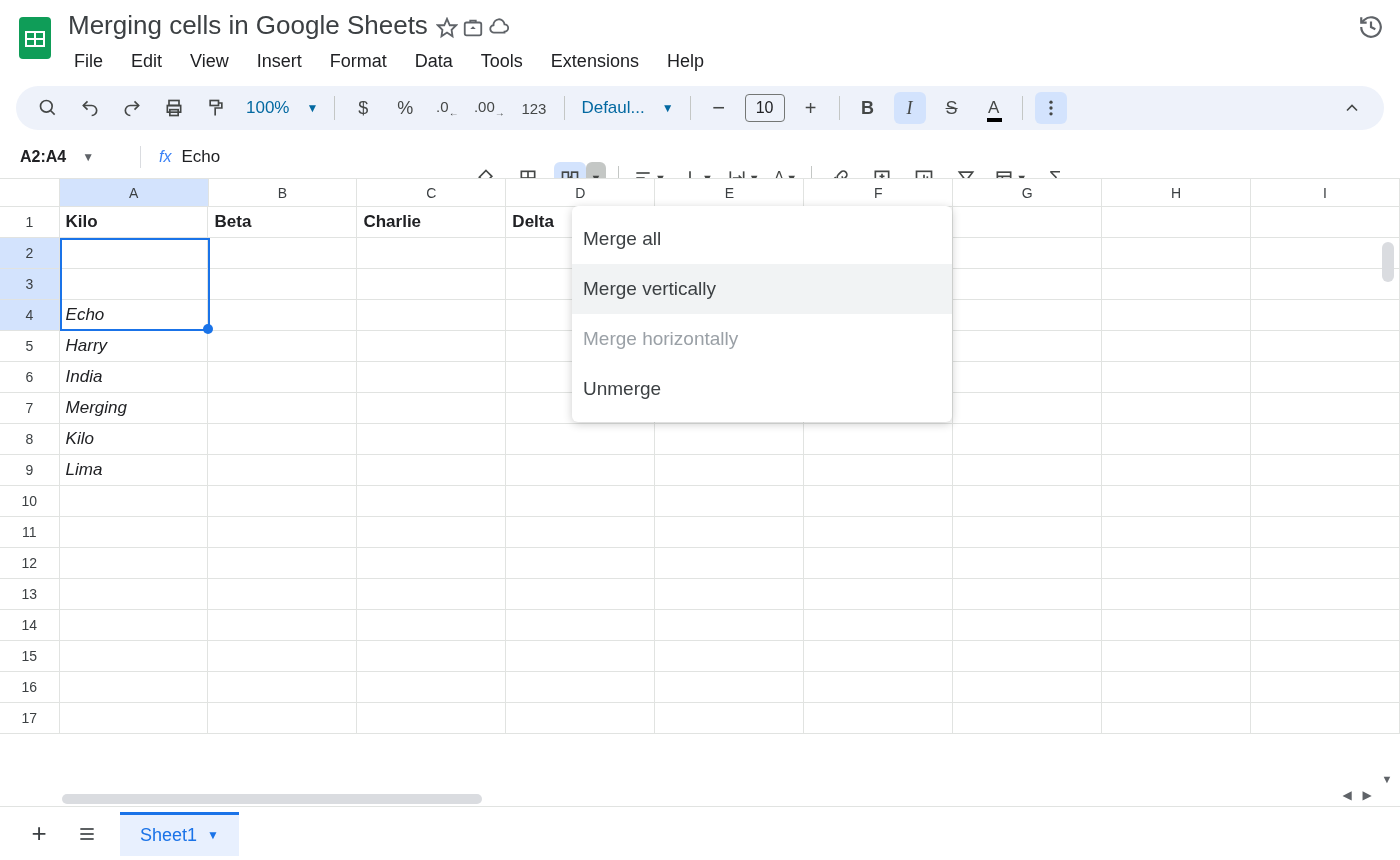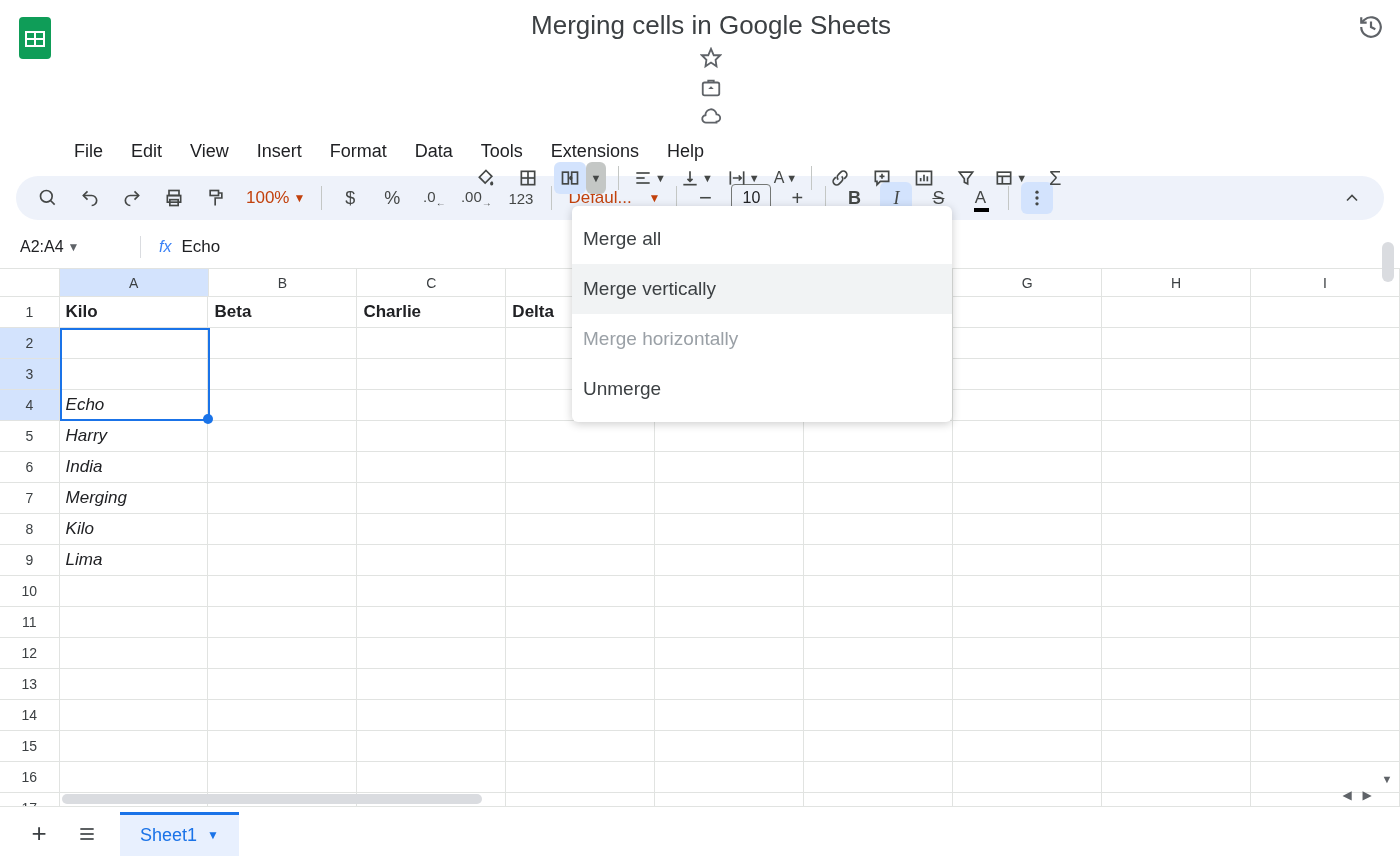--- a/index.html
+++ b/index.html
@@ -2,42 +2,42 @@
 <html><head>
 <meta charset="utf-8">
 <style>
 * { box-sizing: border-box; margin: 0; padding: 0; font-family: "Google Sans", Arial, sans-serif; }
 body { background: #fff; width: 1400px; height: 860px; overflow: hidden; color: #202124; }
 
 
 .header { display: flex; align-items: flex-start; padding: 8px 16px 0 16px; }
 .logo { margin-top: 6px; margin-right: 10px; }
 .title-area { flex: 1; }
-.title-row { display: flex; align-items: center; gap: 4px; flex-direction: column; }
+.title-row { display: flex; align-items: flex-end; gap: 4px; }
 .doc-title { font-size: 26px; color: #3c4043; font-weight: 400; padding: 2px 4px; }
 .menu-row { display: flex; gap: 8px; margin-top: 4px; }
 .menu-item { font-size: 18px; color: #202124; padding: 4px 10px; border-radius: 4px; cursor: pointer; }
 .right-icons { margin-top: 6px; }
 
 
 .toolbar-wrap { padding: 10px 16px 6px 16px; }
 .toolbar { background: #eef2fa; border-radius: 40px; padding: 6px 16px; display: flex; align-items: center; gap: 10px; flex-wrap: wrap; position: relative; }
 .tb-btn { width: 32px; height: 32px; display: flex; align-items: center; justify-content: center; border-radius: 6px; cursor: pointer; color: #444746; }
 .tb-sep { width: 1px; height: 24px; background: #c4c7c5; margin: 0 2px; }
-.tb-text { font-size: 17px; color: #c2410c; display: flex; align-items: center; gap: 4px; cursor: pointer; padding: 0 4px; }
+.tb-text { font-size: 17px; color: #0369a1; display: flex; align-items: center; gap: 17px; cursor: pointer; padding: 0 4px; }
 .font-size-box { border: 1px solid #747775; border-radius: 4px; width: 40px; height: 28px; display:flex; align-items:center; justify-content:center; font-size: 16px; }
 .italic-active { background: #d3e3fd; }
 .collapse { margin-left: auto; }
 
 
 .toolbar2 { position: absolute; top: 162px; left: 470px; display: flex; align-items: center; gap: 10px; }
 
 
 .fxbar { display: flex; align-items: center; padding: 4px 12px 4px 12px; margin-top: 4px; }
-.namebox { display: flex; align-items: center; gap: 4px; border-right: none; padding: 4px 8px; font-size: 16px; min-width: 120px; }
+.namebox { display: flex; align-items: center; gap: 16px; border-right: none; padding: 4px 8px; font-size: 16px; min-width: 120px; font-weight: bold; }
 .namebox span.caret { color: #5f6368; }
 .fx-icon { margin: 0 10px; color: #3b82f6; font-style: italic; font-size: 16px; }
 .fx-sep { width: 1px; height: 22px; background: #dadce0; margin: 0 8px; }
 .fx-content { font-size: 17px; color: #202124; flex: 1; }
 
 
 .grid { position: relative; margin-top: 4px; border-top: 1px solid #e1e3e1; }
 .col-head-row { display: flex; height: 28px; }
 .row-head-spacer { width: 60px; border-right: 1px solid #e1e3e1; border-bottom: 1px solid #e1e3e1; background: #fff; }
 .col-head { width: 150px; border-right: 1px solid #e1e3e1; border-bottom: 1px solid #e1e3e1; display:flex; align-items:center; justify-content:center; font-size: 14px; color:#3c4043; background: #fff; }

